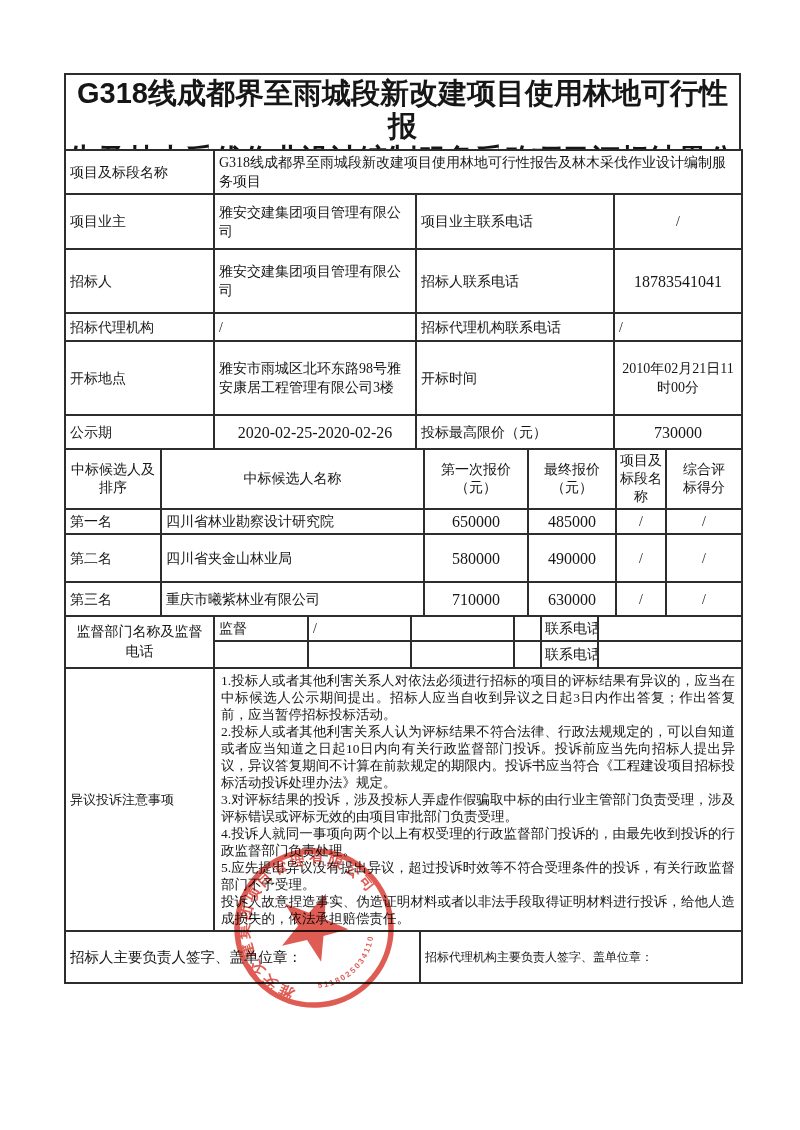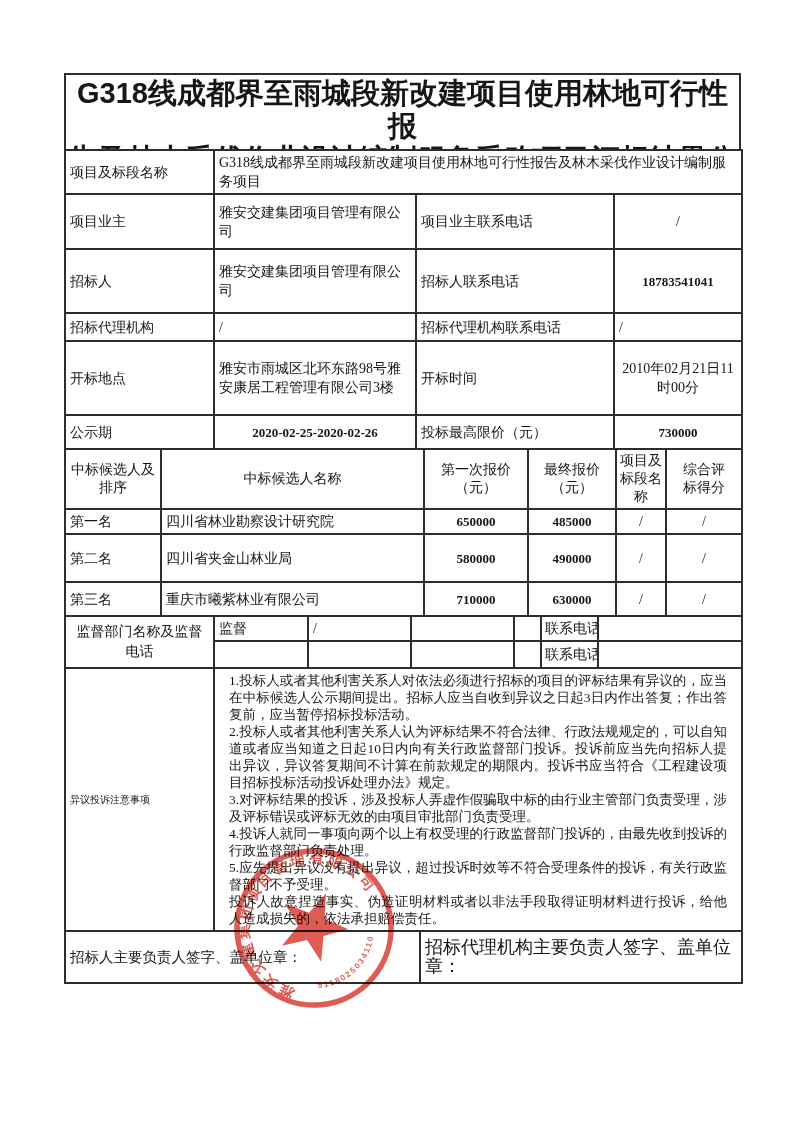--- a/index.html
+++ b/index.html
@@ -7,25 +7,25 @@
   .page{position:relative;width:800px;height:1130px;background:#ffffff;overflow:hidden;
         font-family:"Liberation Serif","DejaVu Serif",serif;color:#161616;}
   .doc{position:absolute;left:64px;top:73px;width:677px;}
   .titlebox{box-sizing:border-box;border:2px solid #2d2d2d;height:78px;overflow:hidden;
             text-align:center;font-family:"Liberation Sans","DejaVu Sans",sans-serif;
             font-weight:bold;font-size:29px;line-height:33px;padding-top:2px;background:#fff;}
   table{border-collapse:collapse;table-layout:fixed;width:677px;margin-top:-2px;background:#fff;}
   td{border:2px solid #2d2d2d;font-size:14px;line-height:19px;padding:2px 4px;
      vertical-align:middle;overflow:hidden;word-break:break-all;}
   .c{text-align:center;}
-  .num{font-size:13px;font-weight:bold;}
+  .num{font-size:16px;}
   .hdr{text-align:center;line-height:18px;}
   .narrowtxt{margin:0 auto;}
   .cliptxt{white-space:nowrap;overflow:hidden;width:100%;}
-  .notes-cell{vertical-align:middle;padding:3px 14px;}
+  .notes-cell{vertical-align:middle;padding:3px 6px;}
   .notes-cell p{margin:0;font-size:13.5px;line-height:17px;text-align:justify;}
   .seal{position:absolute;left:214px;top:828px;width:200px;height:200px;
         mix-blend-mode:multiply;opacity:.82;pointer-events:none;}
   .seal text{font-family:"Liberation Sans","DejaVu Sans",sans-serif;font-weight:bold;}
 </style>
 </head>
 <body>
 
 <div class="page">
   <div class="doc">
@@ -165,42 +165,42 @@
     </tbody>
       </table>
 
     <table>
       <colgroup>
           <col style="width:149px">
           <col style="width:528px">
         </colgroup>
       <tbody>
           <tr style="height:255px">
-        <td style="font-size:10px">异议投诉注意事项</td>
+        <td style="font-size:13px">异议投诉注意事项</td>
         <td class="notes-cell">
           <p>1.投标人或者其他利害关系人对依法必须进行招标的项目的评标结果有异议的，应当在中标候选人公示期间提出。招标人应当自收到异议之日起3日内作出答复；作出答复前，应当暂停招标投标活动。</p>
           <p>2.投标人或者其他利害关系人认为评标结果不符合法律、行政法规规定的，可以自知道或者应当知道之日起10日内向有关行政监督部门投诉。投诉前应当先向招标人提出异议，异议答复期间不计算在前款规定的期限内。投诉书应当符合《工程建设项目招标投标活动投诉处理办法》规定。</p>
           <p>3.对评标结果的投诉，涉及投标人弄虚作假骗取中标的由行业主管部门负责受理，涉及评标错误或评标无效的由项目审批部门负责受理。</p>
           <p>4.投诉人就同一事项向两个以上有权受理的行政监督部门投诉的，由最先收到投诉的行政监督部门负责处理。</p>
           <p>5.应先提出异议没有提出异议，超过投诉时效等不符合受理条件的投诉，有关行政监督部门不予受理。</p>
           <p>投诉人故意捏造事实、伪造证明材料或者以非法手段取得证明材料进行投诉，给他人造成损失的，依法承担赔偿责任。</p>
         </td>
       </tr>
     </tbody>
       </table>
 
     <table>
       <colgroup>
           <col style="width:355px">
           <col style="width:322px">
         </colgroup>
       <tbody>
           <tr style="height:52px">
         <td style="font-size:14.5px">招标人主要负责人签字、盖单位章：</td>
-        <td style="font-size:18px">招标代理机构主要负责人签字、盖单位章：</td>
+        <td style="font-size:12px">招标代理机构主要负责人签字、盖单位章：</td>
       </tr>
     </tbody>
       </table>
 
   </div>
 
   <svg class="seal" viewBox="0 0 200 200">
     <g transform="rotate(-50 100 100)" fill="none">
       <circle cx="100" cy="100" r="77" stroke="#d8382e" stroke-width="5.5"></circle>
       <path id="sealTopArc" d="M 41.1,127.5 A 65,65 0 1 1 158.9,127.5" fill="none"></path>

